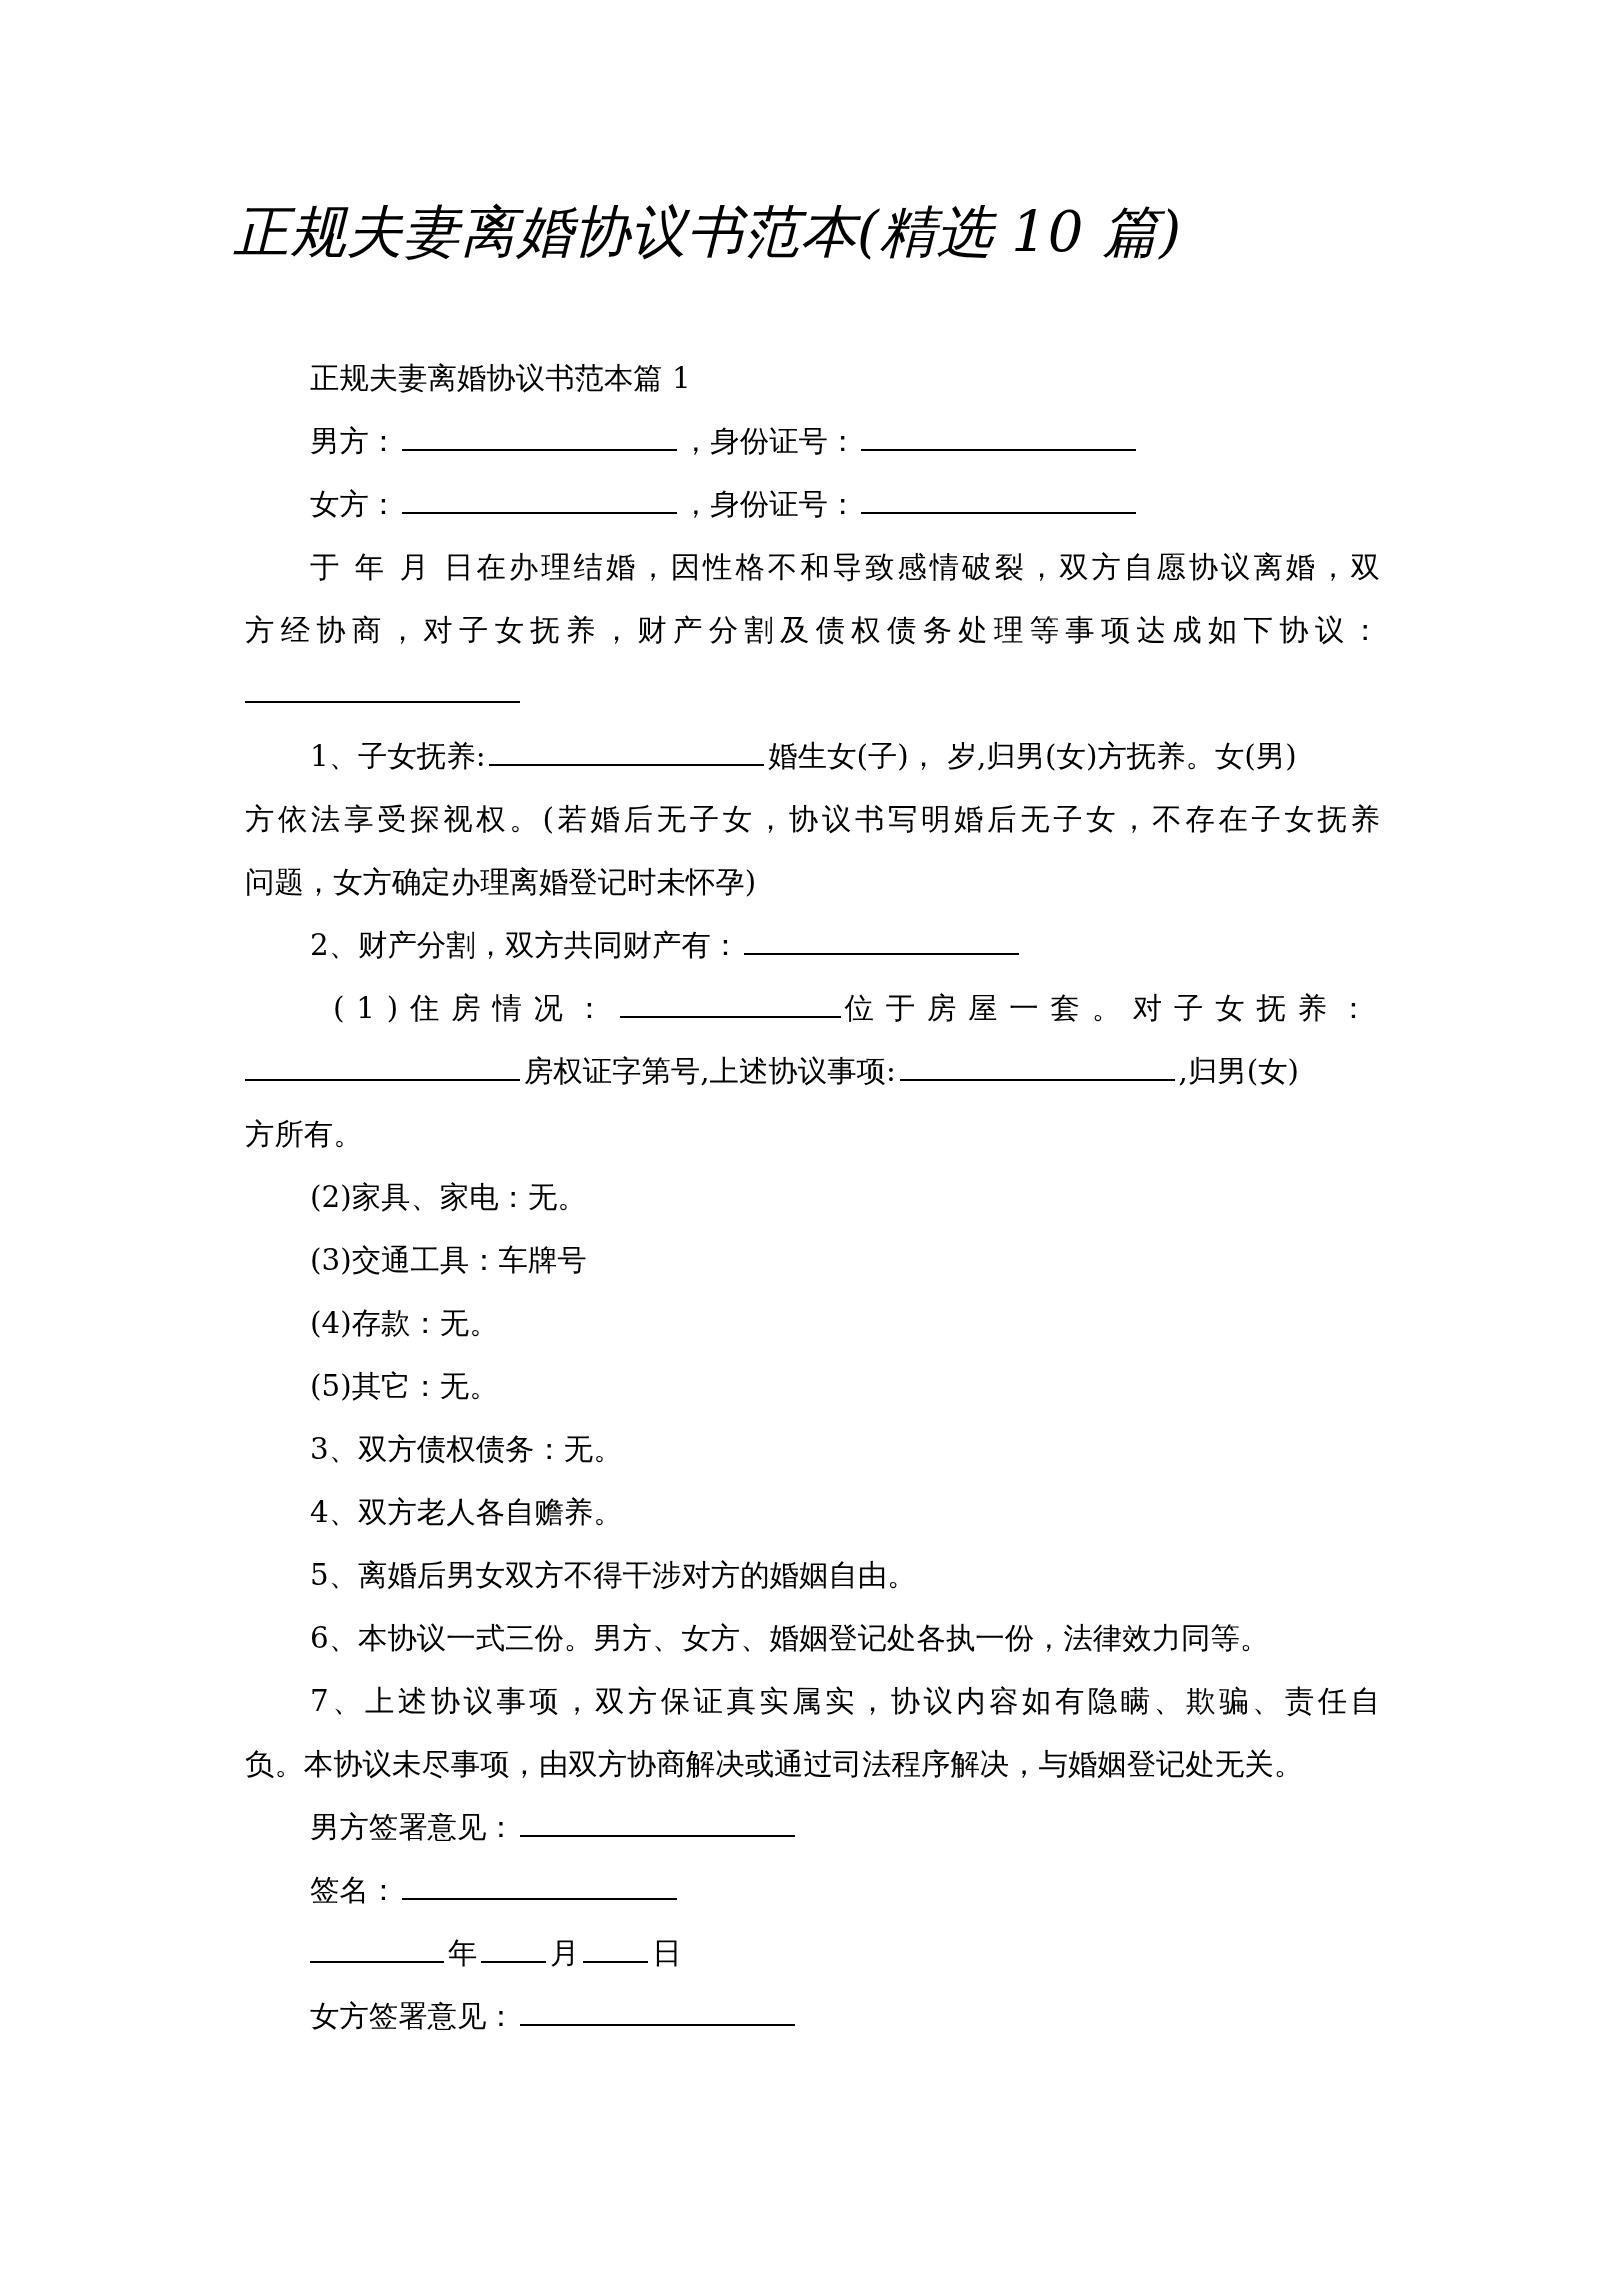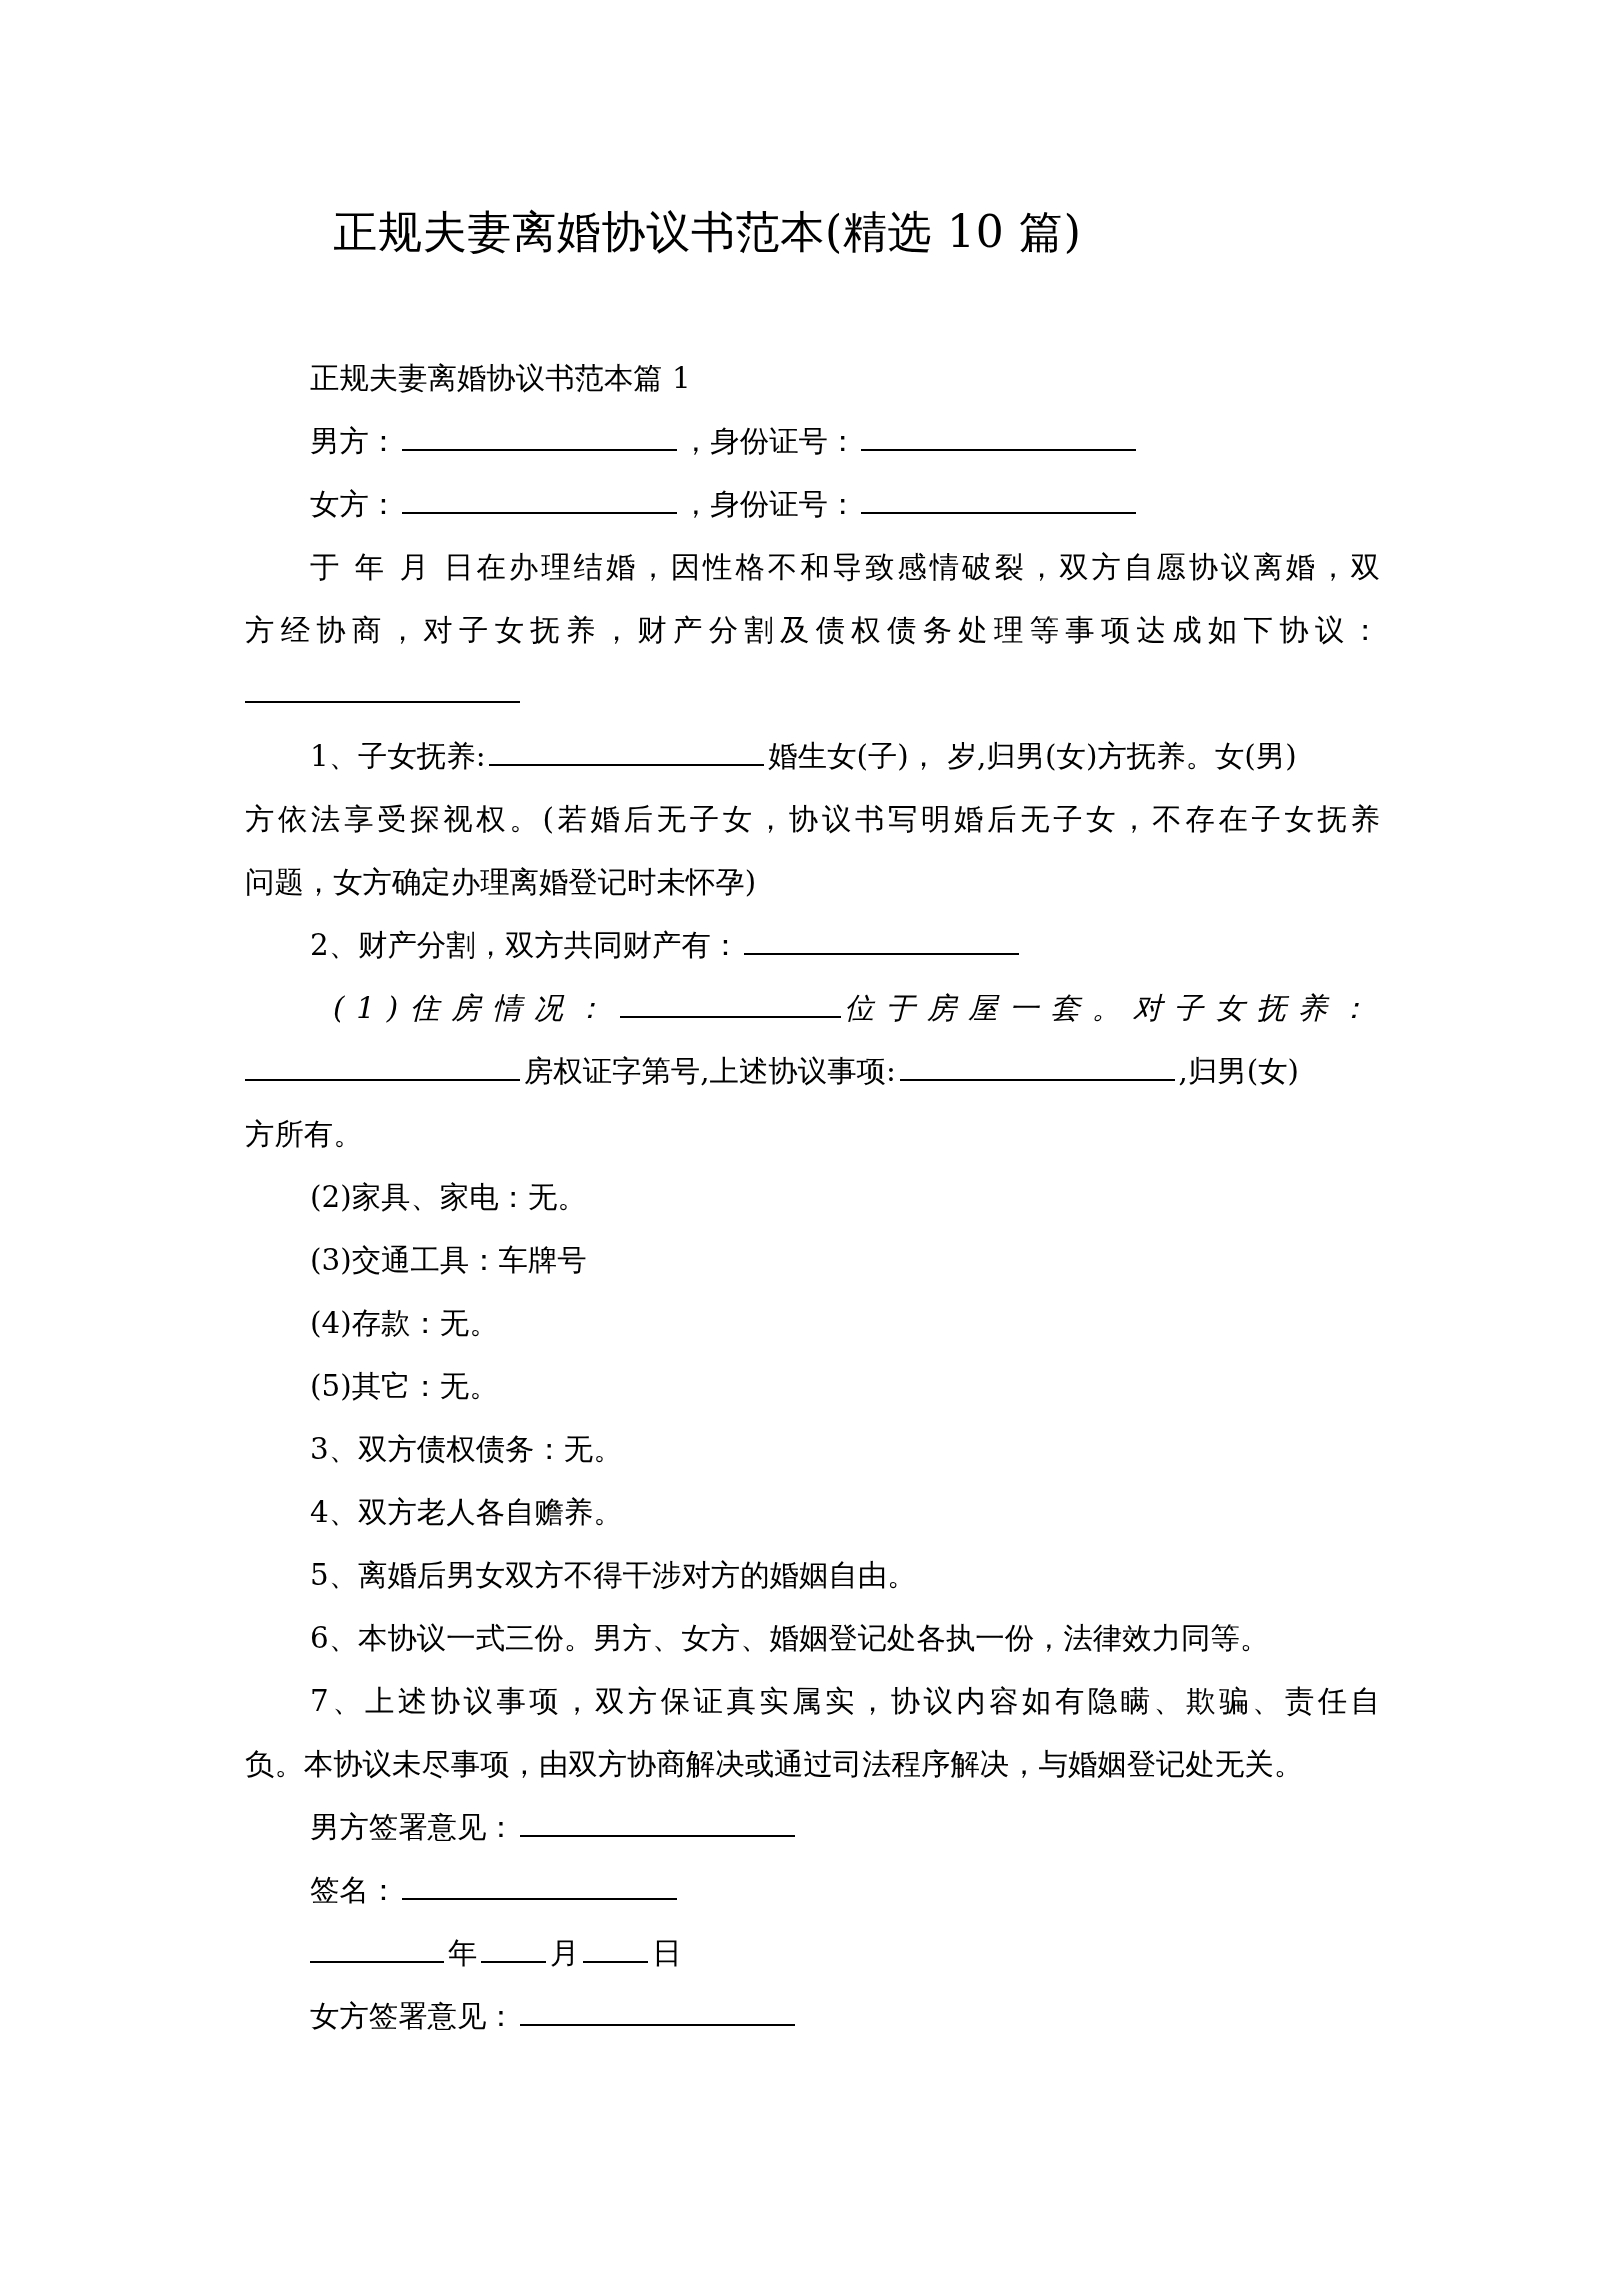--- a/index.html
+++ b/index.html
@@ -15,39 +15,40 @@
       position: absolute;
       left: 0; top: 0;
       width: 1623px; height: 2295px;
       background: #ffffff;
     }
     .title {
       position: absolute;
       left: 0; width: 1415px;
       top: 196px;
       text-align: center;
-      font-size: 44px;
+      font-size: 56px;
       line-height: 72px;
       letter-spacing: 0.7px;
+      font-style: italic;
     }
     .body {
       position: absolute;
       left: 245px;
       top: 347px;
       width: 1135px;
     }
     .line {
       font-size: 29.4px;
       line-height: 63px;
       height: 63px;
       white-space: nowrap;
       position: relative;
     }
     .ind { padding-left: 65px; }
-    .ind2 { padding-left: 88px; font-style: italic; }
+    .ind2 { padding-left: 88px; }
     .justify {
       white-space: normal;
       text-align: justify;
       text-align-last: justify;
     }
     .blank {
       display: inline-block;
       border-bottom: 2px solid #000;
       height: 26px;
       vertical-align: baseline;

